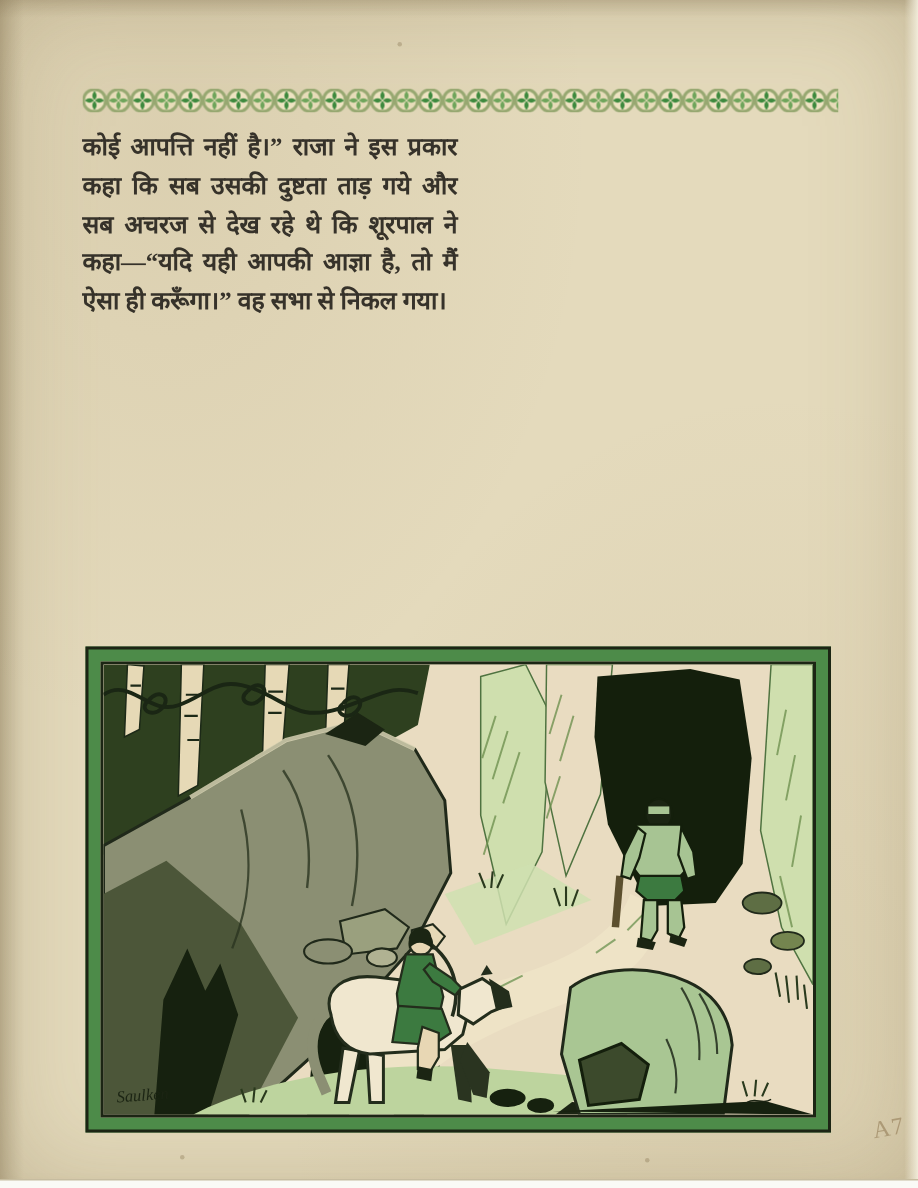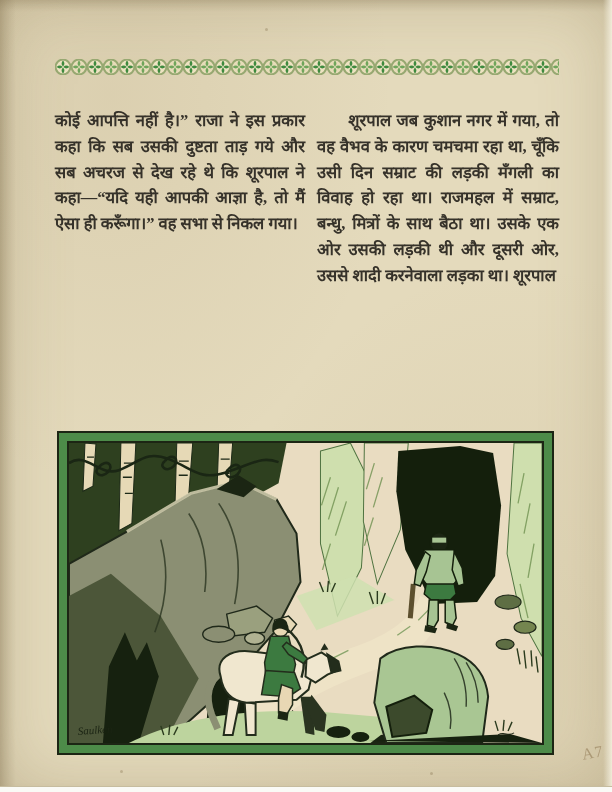--- a/index.html
+++ b/index.html
@@ -25,21 +25,21 @@
     background:linear-gradient(270deg,rgba(248,244,228,.85),transparent);}
   .scan-strip{position:absolute;left:0;right:0;bottom:0;height:5px;background:#fafaf6;border-top:1px solid #c6bc9f;}
   .speck{position:absolute;width:3px;height:3px;border-radius:50%;background:rgba(110,90,55,.28);}
 
   .ornament{position:absolute;left:55px;top:59px;}
 
   .text-block{
     position:absolute;left:55px;top:85px;width:504px;
     display:flex;gap:12px;
   }
-  .col{width:250px;color:#36322a;margin-top:23px;}
+  .col{width:250px;color:#36322a;}
   .col.right{width:242px;}
   .col p{
     margin:0;
     font-size:16.5px;line-height:25.8px;
     font-weight:600;
     text-align:justify;
     text-justify:inter-word;
   }
   .col p.indent{text-indent:1.9em;}
 
@@ -86,21 +86,20 @@
       </pattern>
     </defs>
     <rect width="504" height="16" fill="url(#chain)"></rect>
   </svg>
 
   <div class="text-block">
     <div class="col left">
       <p>कोई आपत्ति नहीं है।”  राजा ने इस प्रकार कहा कि सब उसकी दुष्टता ताड़ गये और सब अचरज से देख रहे थे कि शूरपाल ने कहा—“यदि यही आपकी आज्ञा है, तो मैं ऐसा ही करूँगा।”  वह सभा से निकल गया।</p>
     </div>
     <div class="col right">
-      <p class="indent">शूरपाल जब कुशान नगर में गया, तो वह वैभव के कारण चमचमा रहा था, चूँकि उसी दिन सम्राट की लड़की मँगली का विवाह हो रहा था।  राजमहल में सम्राट, बन्धु, मित्रों के साथ बैठा था।  उसके एक ओर उसकी लड़की थी और दूसरी ओर, उससे शादी करनेवाला लड़का था।  शूरपाल</p>
     </div>
   </div>
 
   <figure class="illustration">
     <div class="illo-inner">
       <svg viewBox="0 0 474 298" preserveAspectRatio="none">
 
         <rect width="474" height="298" fill="#e9dcc1"></rect>
 
         <path d="M0 0h218l-8 40-44 24-62 30L0 126Z" fill="#2e401f"></path>

